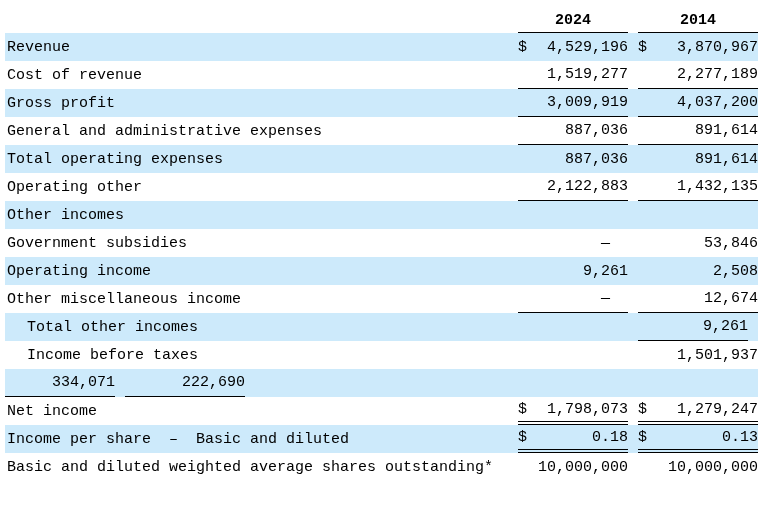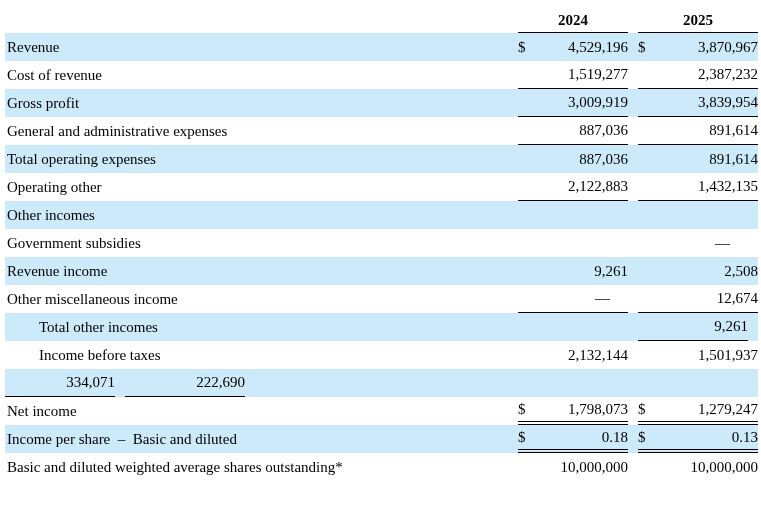--- a/index.html
+++ b/index.html
@@ -6,41 +6,41 @@
     margin: 0;
     padding: 0;
     width: 761px;
     height: 517px;
     background: #ffffff;
     overflow: hidden;
     font-family: "Liberation Mono", "DejaVu Sans Mono", monospace;
     font-size: 15px;
     color: #000000;
   }
-  .sheet { width: 761px; font-family: Liberation Serif, serif; }
+  .sheet { width: 761px; }
   .row {
     display: flex;
     align-items: stretch;
     height: 28px;
     margin: 0 3px 0 5px;
   }
   .header-row { height: 33px; }
   .shaded { background: var(--shade, #cdeafb); }
   .label {
     flex: 1;
     display: flex;
     align-items: center;
     white-space: pre;
     padding-left: 2px;
     box-sizing: border-box;
     overflow: hidden;
   }
   .indent0 { padding-left: 2px; }
   .indent1 { }
-  .indent2 { padding-left: 34px; }
+  .indent2 { padding-left: 22px; }
   .cell {
     width: 110px;
     display: flex;
     align-items: center;
     justify-content: flex-end;
     box-sizing: border-box;
   }
   .c2023 { width: 120px; }
   .gap { width: 10px; }
   .u-single { border-bottom: 1.5px solid #000; align-items: center; }
@@ -56,21 +56,21 @@
   .val.dash { padding-right: 18px; }
 </style>
 </head>
 <body>
 
 <div class="sheet">
   <div class="row header-row">
     <div class="label"></div>
     <div class="cell head-cell">2024</div>
     <div class="gap"></div>
-    <div class="cell c2023 head-cell">2025</div>
+    <div class="cell c2023 head-cell">2014</div>
   </div>
   <div>
       <div class="row shaded">
         <div class="label indent0">Revenue</div>
         <div class="cell ">
           <span class="dollar">$</span>
           <span class="val">4,529,196</span>
         </div>
         <div class="gap"></div>
         <div class="cell c2023 ">
@@ -78,31 +78,31 @@
           <span class="val">3,870,967</span>
         </div>
       </div>
       <div class="row">
         <div class="label indent0">Cost of revenue</div>
         <div class="cell u-single">
           <span class="val">1,519,277</span>
         </div>
         <div class="gap"></div>
         <div class="cell c2023 u-single">
-          <span class="val">2,387,232</span>
+          <span class="val">2,277,189</span>
         </div>
       </div>
       <div class="row shaded">
         <div class="label indent1">Gross profit</div>
         <div class="cell u-single">
           <span class="val">3,009,919</span>
         </div>
         <div class="gap"></div>
         <div class="cell c2023 u-single">
-          <span class="val">3,839,954</span>
+          <span class="val">4,037,200</span>
         </div>
       </div>
       <div class="row">
         <div class="label indent0">General and administrative expenses</div>
         <div class="cell u-single">
           <span class="val">887,036</span>
         </div>
         <div class="gap"></div>
         <div class="cell c2023 u-single">
           <span class="val">891,614</span>
@@ -133,23 +133,26 @@
         <div class="cell "></div>
         <div class="gap"></div>
         <div class="cell c2023 "></div>
       </div>
       <div class="row">
         <div class="label indent1">Government subsidies</div>
         <div class="cell ">
           <span class="val dash">—</span>
         </div>
         <div class="gap"></div>
-      </div>
-      <div class="row shaded">
-        <div class="label indent1">Revenue income</div>
+        <div class="cell c2023 ">
+          <span class="val">53,846</span>
+        </div>
+      </div>
+      <div class="row shaded">
+        <div class="label indent1">Operating income</div>
         <div class="cell ">
           <span class="val">9,261</span>
         </div>
         <div class="gap"></div>
         <div class="cell c2023 ">
           <span class="val">2,508</span>
         </div>
       </div>
       <div class="row">
         <div class="label indent1">Other miscellaneous income</div>
@@ -163,23 +166,20 @@
       </div>
       <div class="row shaded">
         <div class="label indent2">Total other incomes</div>
         <div class="cell u-single">
           <span class="val">9,261</span>
         </div>
         <div class="gap"></div>
       </div>
       <div class="row">
         <div class="label indent2">Income before taxes</div>
-        <div class="cell ">
-          <span class="val">2,132,144</span>
-        </div>
         <div class="gap"></div>
         <div class="cell c2023 ">
           <span class="val">1,501,937</span>
         </div>
       </div>
       <div class="row shaded">
         <div class="cell u-single">
           <span class="val">334,071</span>
         </div>
         <div class="gap"></div>

